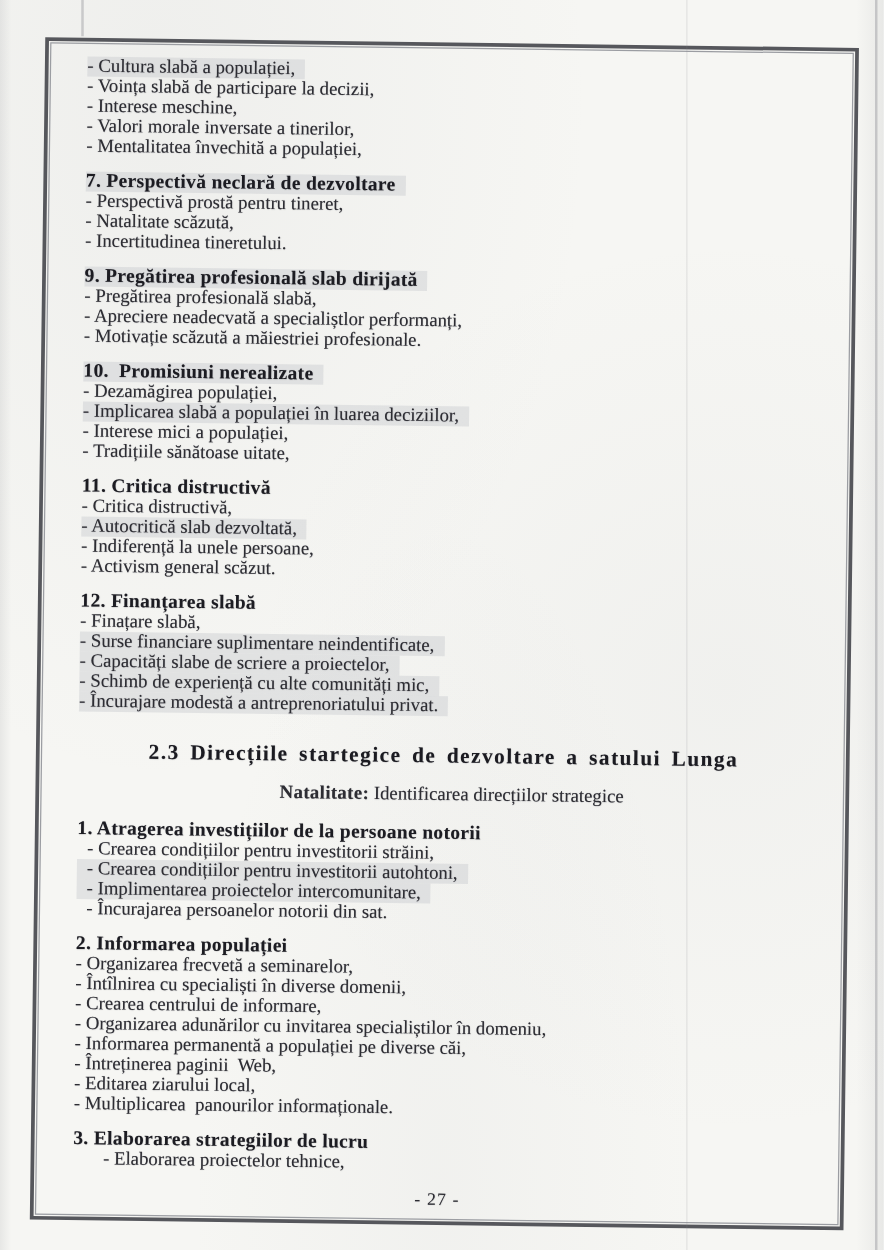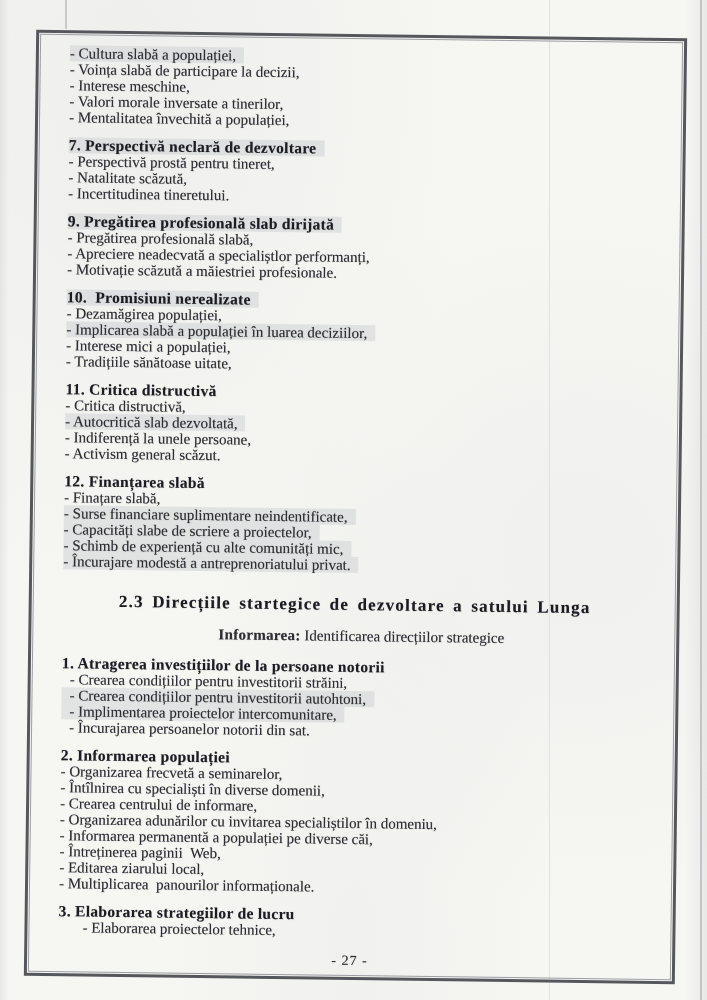--- a/index.html
+++ b/index.html
@@ -174,21 +174,21 @@
             <div class="item">- Finațare slabă,</div>
             <div class="item hl">- Surse financiare suplimentare neindentificate,</div>
             <div class="item hl">- Capacități slabe de scriere a proiectelor,</div>
             <div class="item hl">- Schimb de experiență cu alte comunități mic,</div>
             <div class="item hl">- Încurajare modestă a antreprenoriatului privat.</div>
           </section>
         </div>
 
       <h1 class="chapter-title">2.3 Direcțiile startegice de dezvoltare a satului Lunga</h1>
 
-      <p class="objective"><span class="obj-label">Informarea:</span><span> Identificarea direcțiilor strategice</span></p>
+      <p class="objective"><span class="obj-label">Natalitate:</span><span> Identificarea direcțiilor strategice</span></p>
 
       <div>
           <section class="block indent1">
             <div class="heading">1. Atragerea investițiilor de la persoane notorii</div>
             <div class="item">- Crearea condițiilor pentru investitorii străini,</div>
             <div class="item hl">- Crearea condițiilor pentru investitorii autohtoni,</div>
             <div class="item hl">- Implimentarea proiectelor intercomunitare,</div>
             <div class="item">- Încurajarea persoanelor notorii din sat.</div>
           </section>
           <section class="block">

